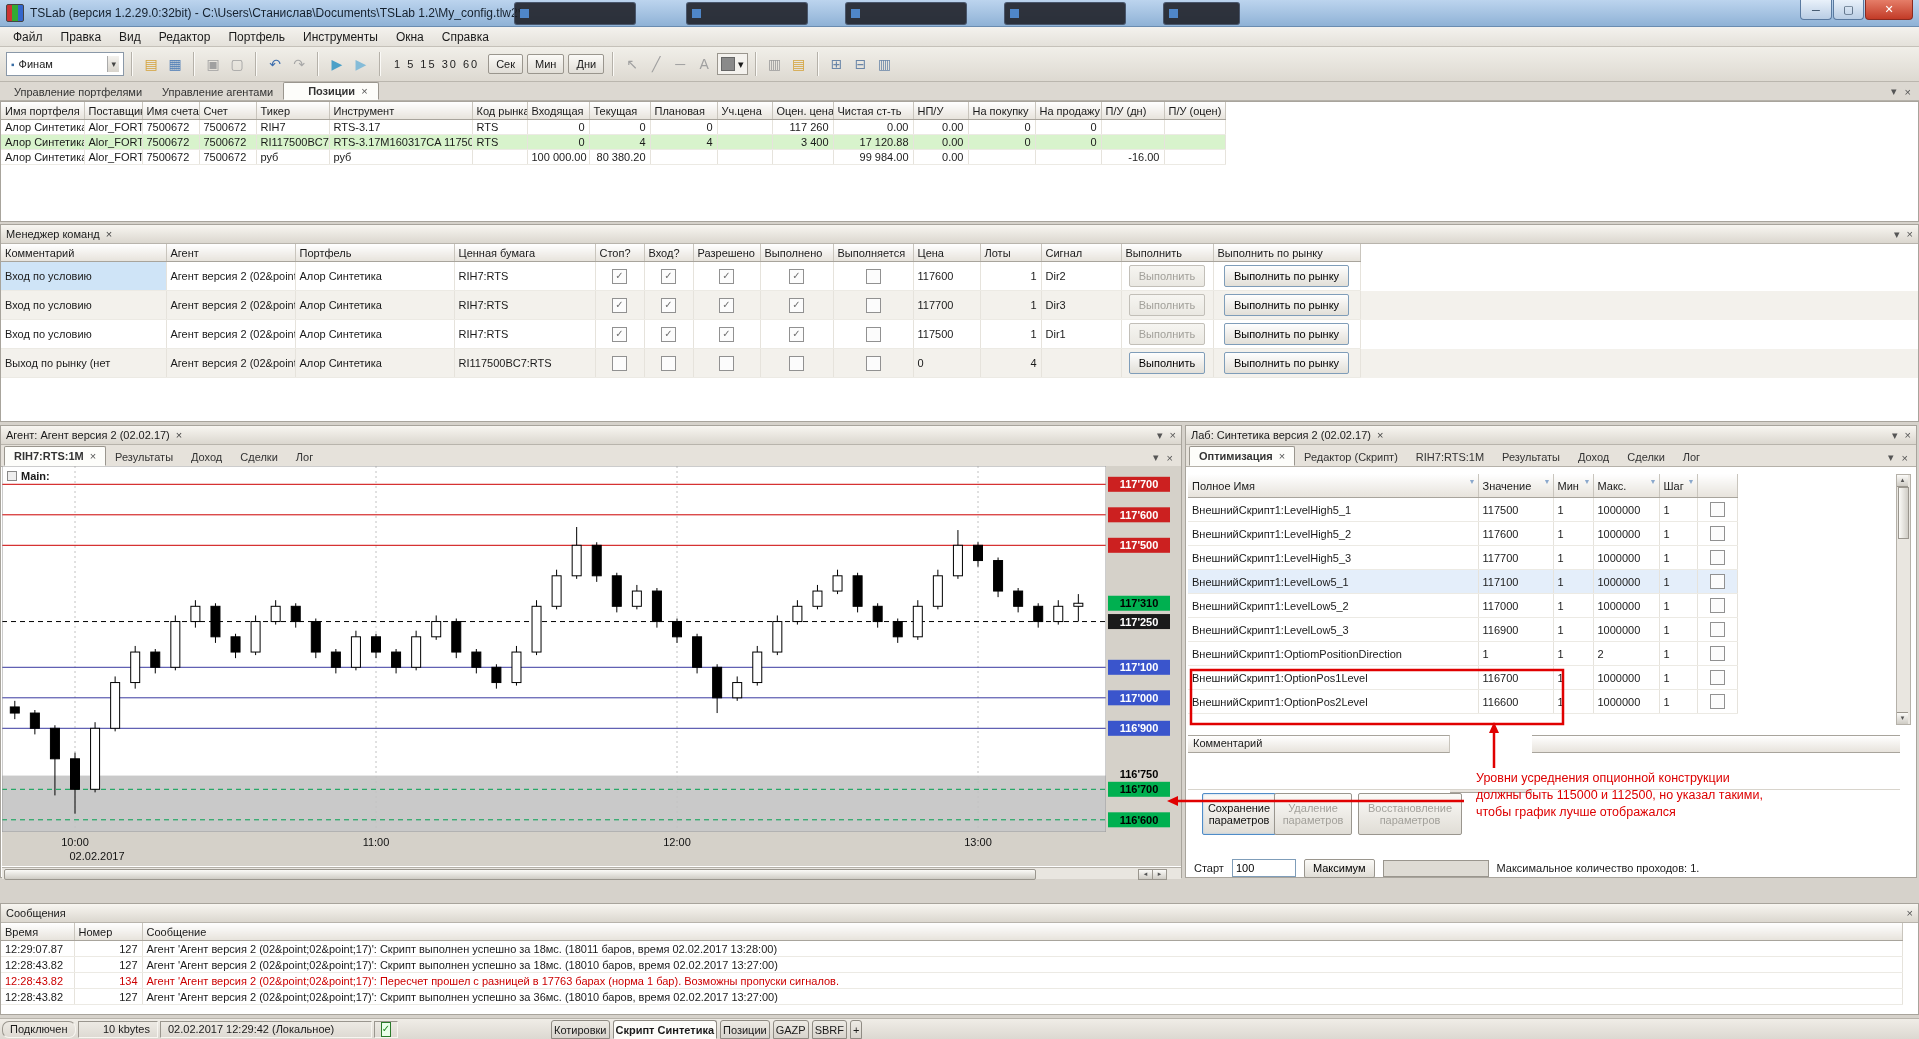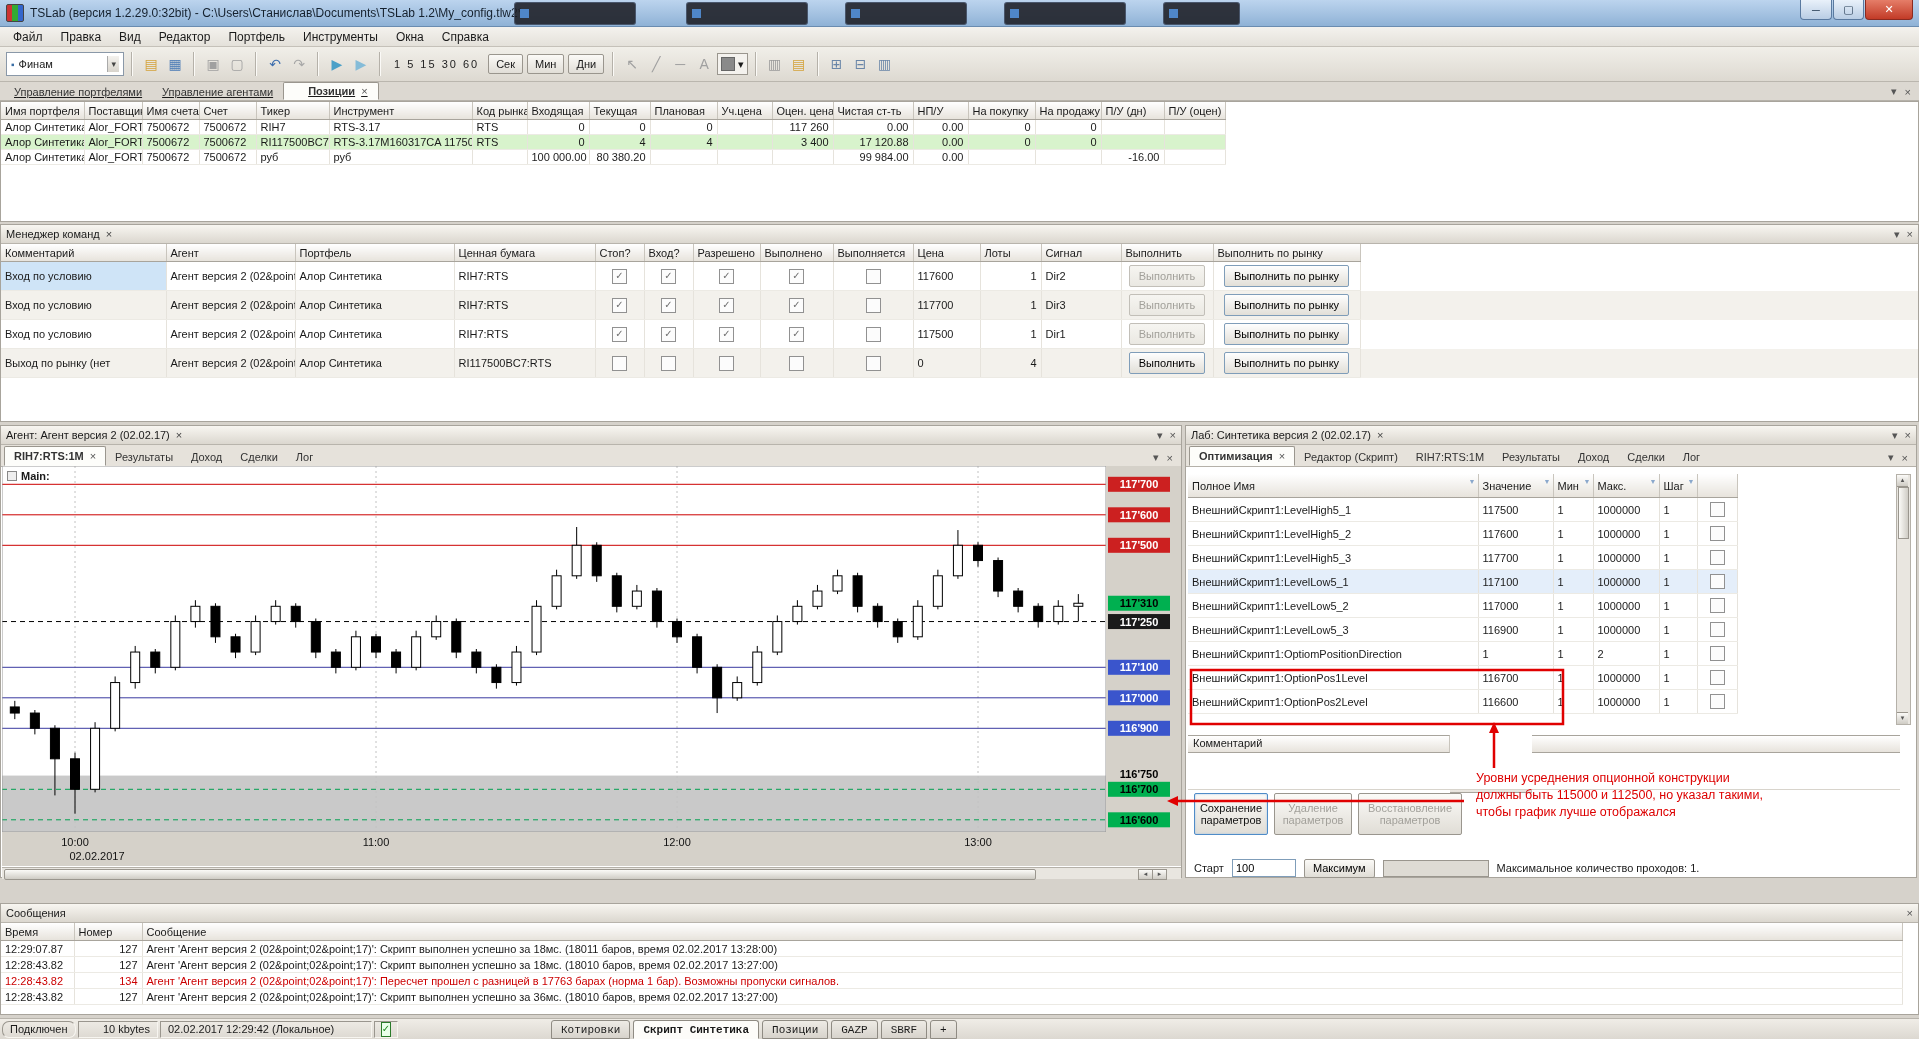--- a/index.html
+++ b/index.html
@@ -125,22 +125,22 @@
   tr.err td{color:#cc0000;}
   
   .statusbar{position:absolute;left:0;top:1018px;width:1919px;height:21px;
     background:linear-gradient(#f0ede7,#dcd8d1);border-top:1px solid #b8b4ac;
     display:flex;align-items:center;box-sizing:border-box;padding-left:2px;}
   .scell{height:17px;display:flex;align-items:center;padding:0 7px;margin-right:2px;
     border:1px solid;border-color:#9a968e #f7f5f0 #f7f5f0 #9a968e;box-sizing:border-box;}
   .okbox{width:13px;height:13px;border:1px solid #2a7a2a;background:#eaffea;color:#1d8a1d;
     font-size:10px;line-height:12px;text-align:center;}
   #status-tabs{position:absolute;left:551px;top:1px;display:flex;gap:3px;align-items:flex-end;}
-  .stab{height:17px;display:flex;align-items:center;padding:0 9px;
-    background:linear-gradient(#eeebe5,#d7d3cc);border:1px solid #8f8b83;border-radius:3px 3px 0 0;font-family:Liberation Mono, monospace;}
+  .stab{height:17px;display:flex;align-items:center;padding:0 2px;
+    background:linear-gradient(#eeebe5,#d7d3cc);border:1px solid #8f8b83;border-radius:3px 3px 0 0;}
   .stab.active{background:#fdfcf9;font-weight:bold;border-bottom-color:#fdfcf9;}
   
   #overlay{position:absolute;left:0;top:0;width:1919px;height:1039px;pointer-events:none;z-index:60;}
   #annotation{position:absolute;left:1476px;top:770px;z-index:61;color:#dd0000;
     font-size:12.5px;line-height:17px;white-space:nowrap;}
 </style>
 </head>
 <body>
 
 <div id="root">
@@ -215,21 +215,21 @@
       <span class="tsep"></span>
       <span class="ticon" style="color: rgb(154, 154, 154);">▥</span>
       <span class="ticon" style="color: rgb(212, 163, 60);">▤</span>
       <span class="tsep"></span>
       <span class="ticon" style="color: rgb(106, 134, 168);">⊞</span>
       <span class="ticon" style="color: rgb(106, 134, 168);">⊟</span>
       <span class="ticon" style="color: rgb(106, 134, 168);">▥</span>
     </div>
 
   <div class="doctabs">
-    <div id="doctabs-tabs" style="display:flex;align-items:flex-end;text-decoration:underline;">
+    <div id="doctabs-tabs" style="display:flex;align-items:flex-end;">
         <span class="tab">Управление портфелями</span>
         <span class="tab">Управление агентами</span>
         <span class="tab active">Позиции<span class="tclose">×</span></span>
       </div>
     <div class="bar-right">
       <span>▾</span>
       <span>×</span>
     </div>
   </div>
 
@@ -790,21 +790,21 @@
       <span class="vbtn" style="top:0;">▴</span>
       <span class="vthumb"></span>
       <span class="vbtn" style="bottom:0;border-top:1px solid #9a968e;border-bottom:none;">▾</span>
     </div>
     <div class="comment-head">
       <span class="chcell" style="width:262px;">Комментарий</span>
       <span class="chcell" style="width:82px;margin-top:40px;">Создан</span>
       <span class="chcell" style="flex:1;border-right:none;"></span>
     </div>
     <div class="comment-box"></div>
-    <div class="lab-btn primary" style="left:8px;width:74px;">Сохранение параметров</div>
+    <div class="lab-btn primary" style="left:16px;width:74px;">Сохранение параметров</div>
     <div class="lab-btn dis" style="left:88px;width:78px;">Удаление параметров</div>
     <div class="lab-btn dis" style="left:172px;width:104px;">Восстановление параметров</div>
     <div class="start-row">
       <span>Старт</span>
       <input class="tinput" value="100" style="">
       <button class="sbtn">Максимум</button>
       <span class="pbar"></span>
       <span>Максимальное количество проходов: 1.</span>
     </div>
   </div>

